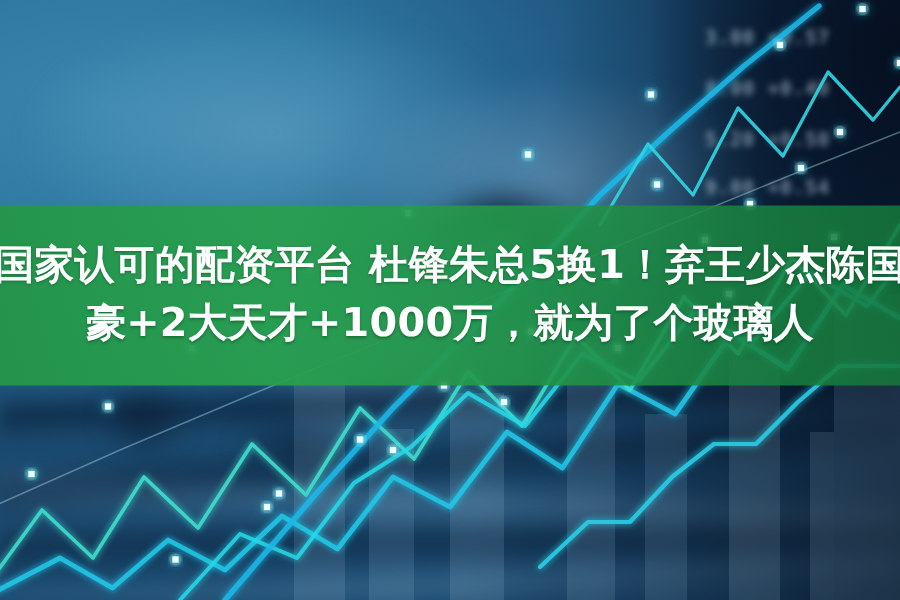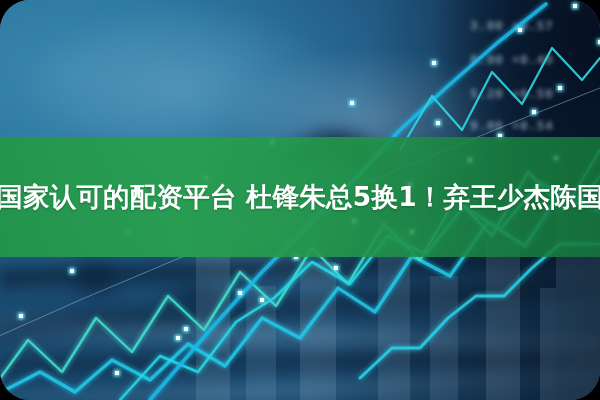--- a/index.html
+++ b/index.html
@@ -3,21 +3,20 @@
 <meta charset="utf-8">
 <style>
   html,body{margin:0;padding:0;background:#000;}
   body{font-family:"DejaVu Sans","Liberation Sans",sans-serif;}
 
   #stage{
     position:relative;
     width:600px;height:400px;
     overflow:hidden;
     background:#404040;
-    border-radius:30px;
   }
 
   
   .bg-layer{position:absolute;inset:0;}
 
   #bg-base{
     background:
       radial-gradient(ellipse 70% 55% at 12% 18%, #3a86ad 0%, #2f7ba4 35%, #24608a 70%, #1b4a70 100%),
       linear-gradient(180deg,#327fa8 0%,#2a6f98 40%,#1d527c 75%,#143c60 100%);
   }
@@ -210,15 +209,16 @@
         <rect x="483.9" y="193.9" width="4.2" height="4.2" fill="#eaffff" filter="url(#glow)"></rect>
         <circle cx="556" cy="158" r="4.2" fill="#22c8e8" opacity=".40" filter="url(#softglow)"></circle>
         <rect x="553.9" y="155.9" width="4.2" height="4.2" fill="#eaffff" filter="url(#glow)"></rect>
       </g>
   </svg>
 
   <div id="headline-band"></div>
 
   <div id="headline-text">
     <div class="hl-line">国家认可的配资平台 杜锋朱总5换1！弃王少杰陈国</div>
+    <div class="hl-line">豪+2大天才+1000万，就为了个玻璃人</div>
   </div>
 
 </div>
 
 </body></html>

